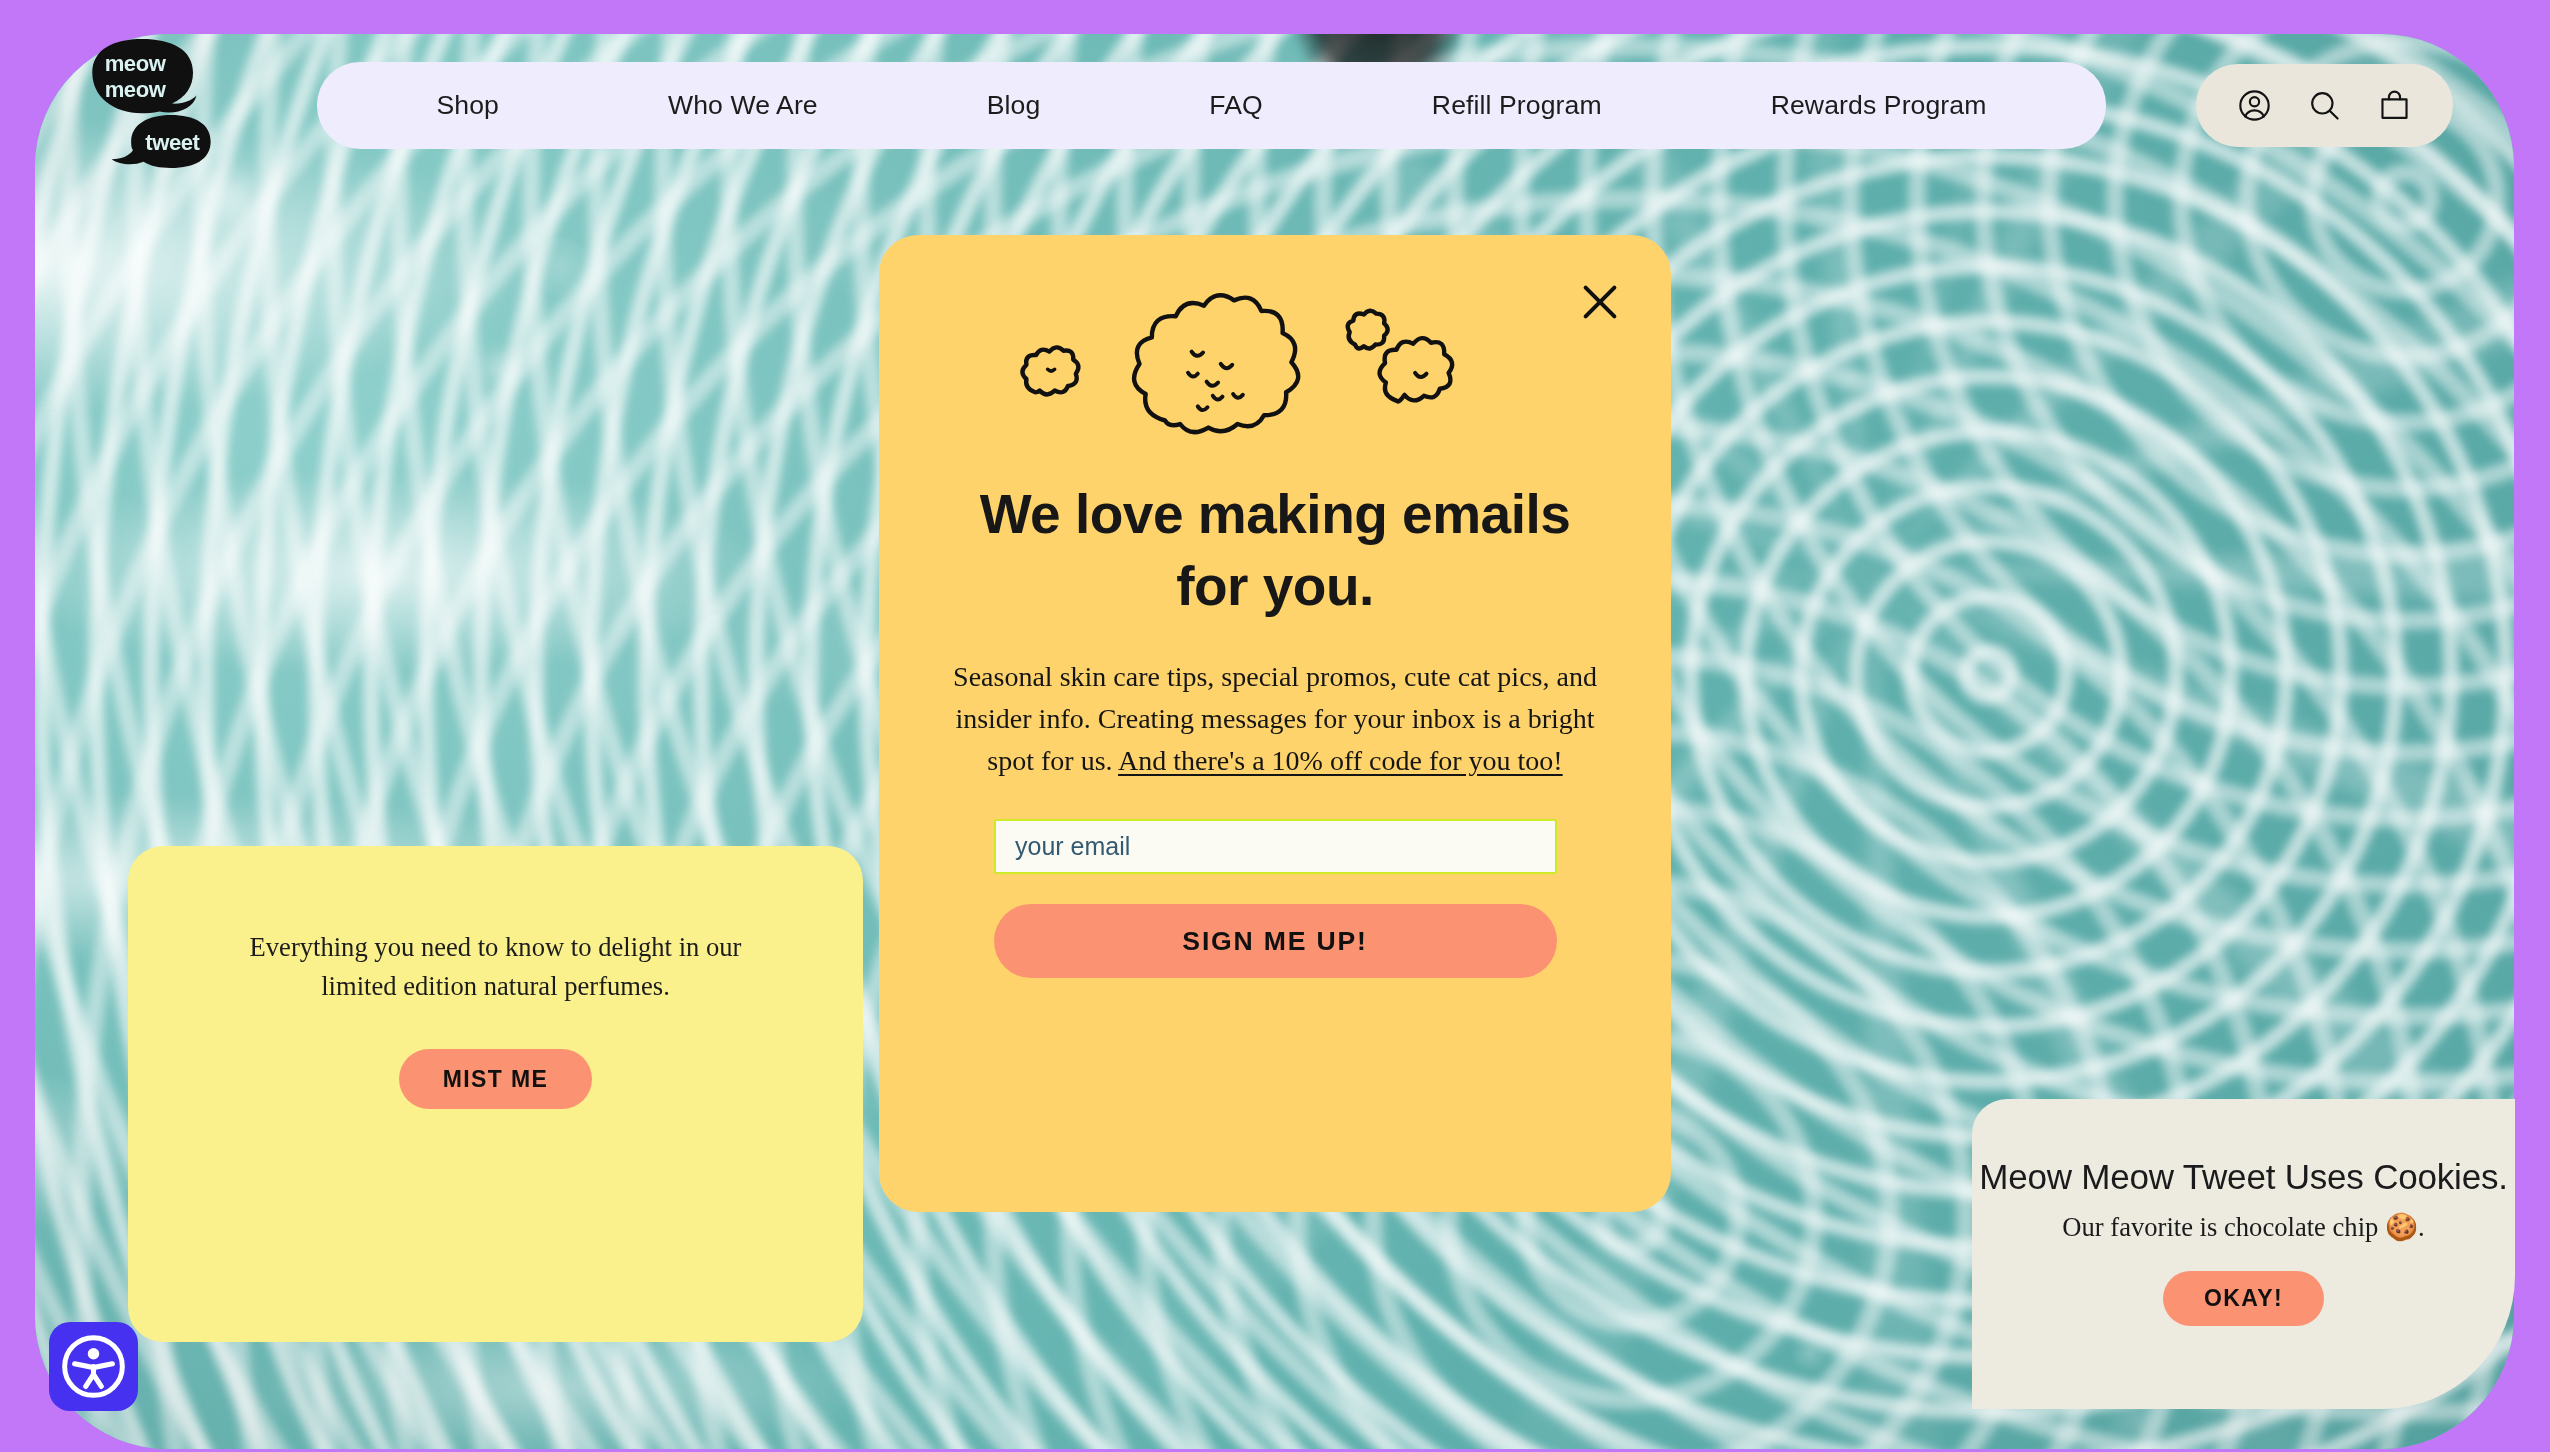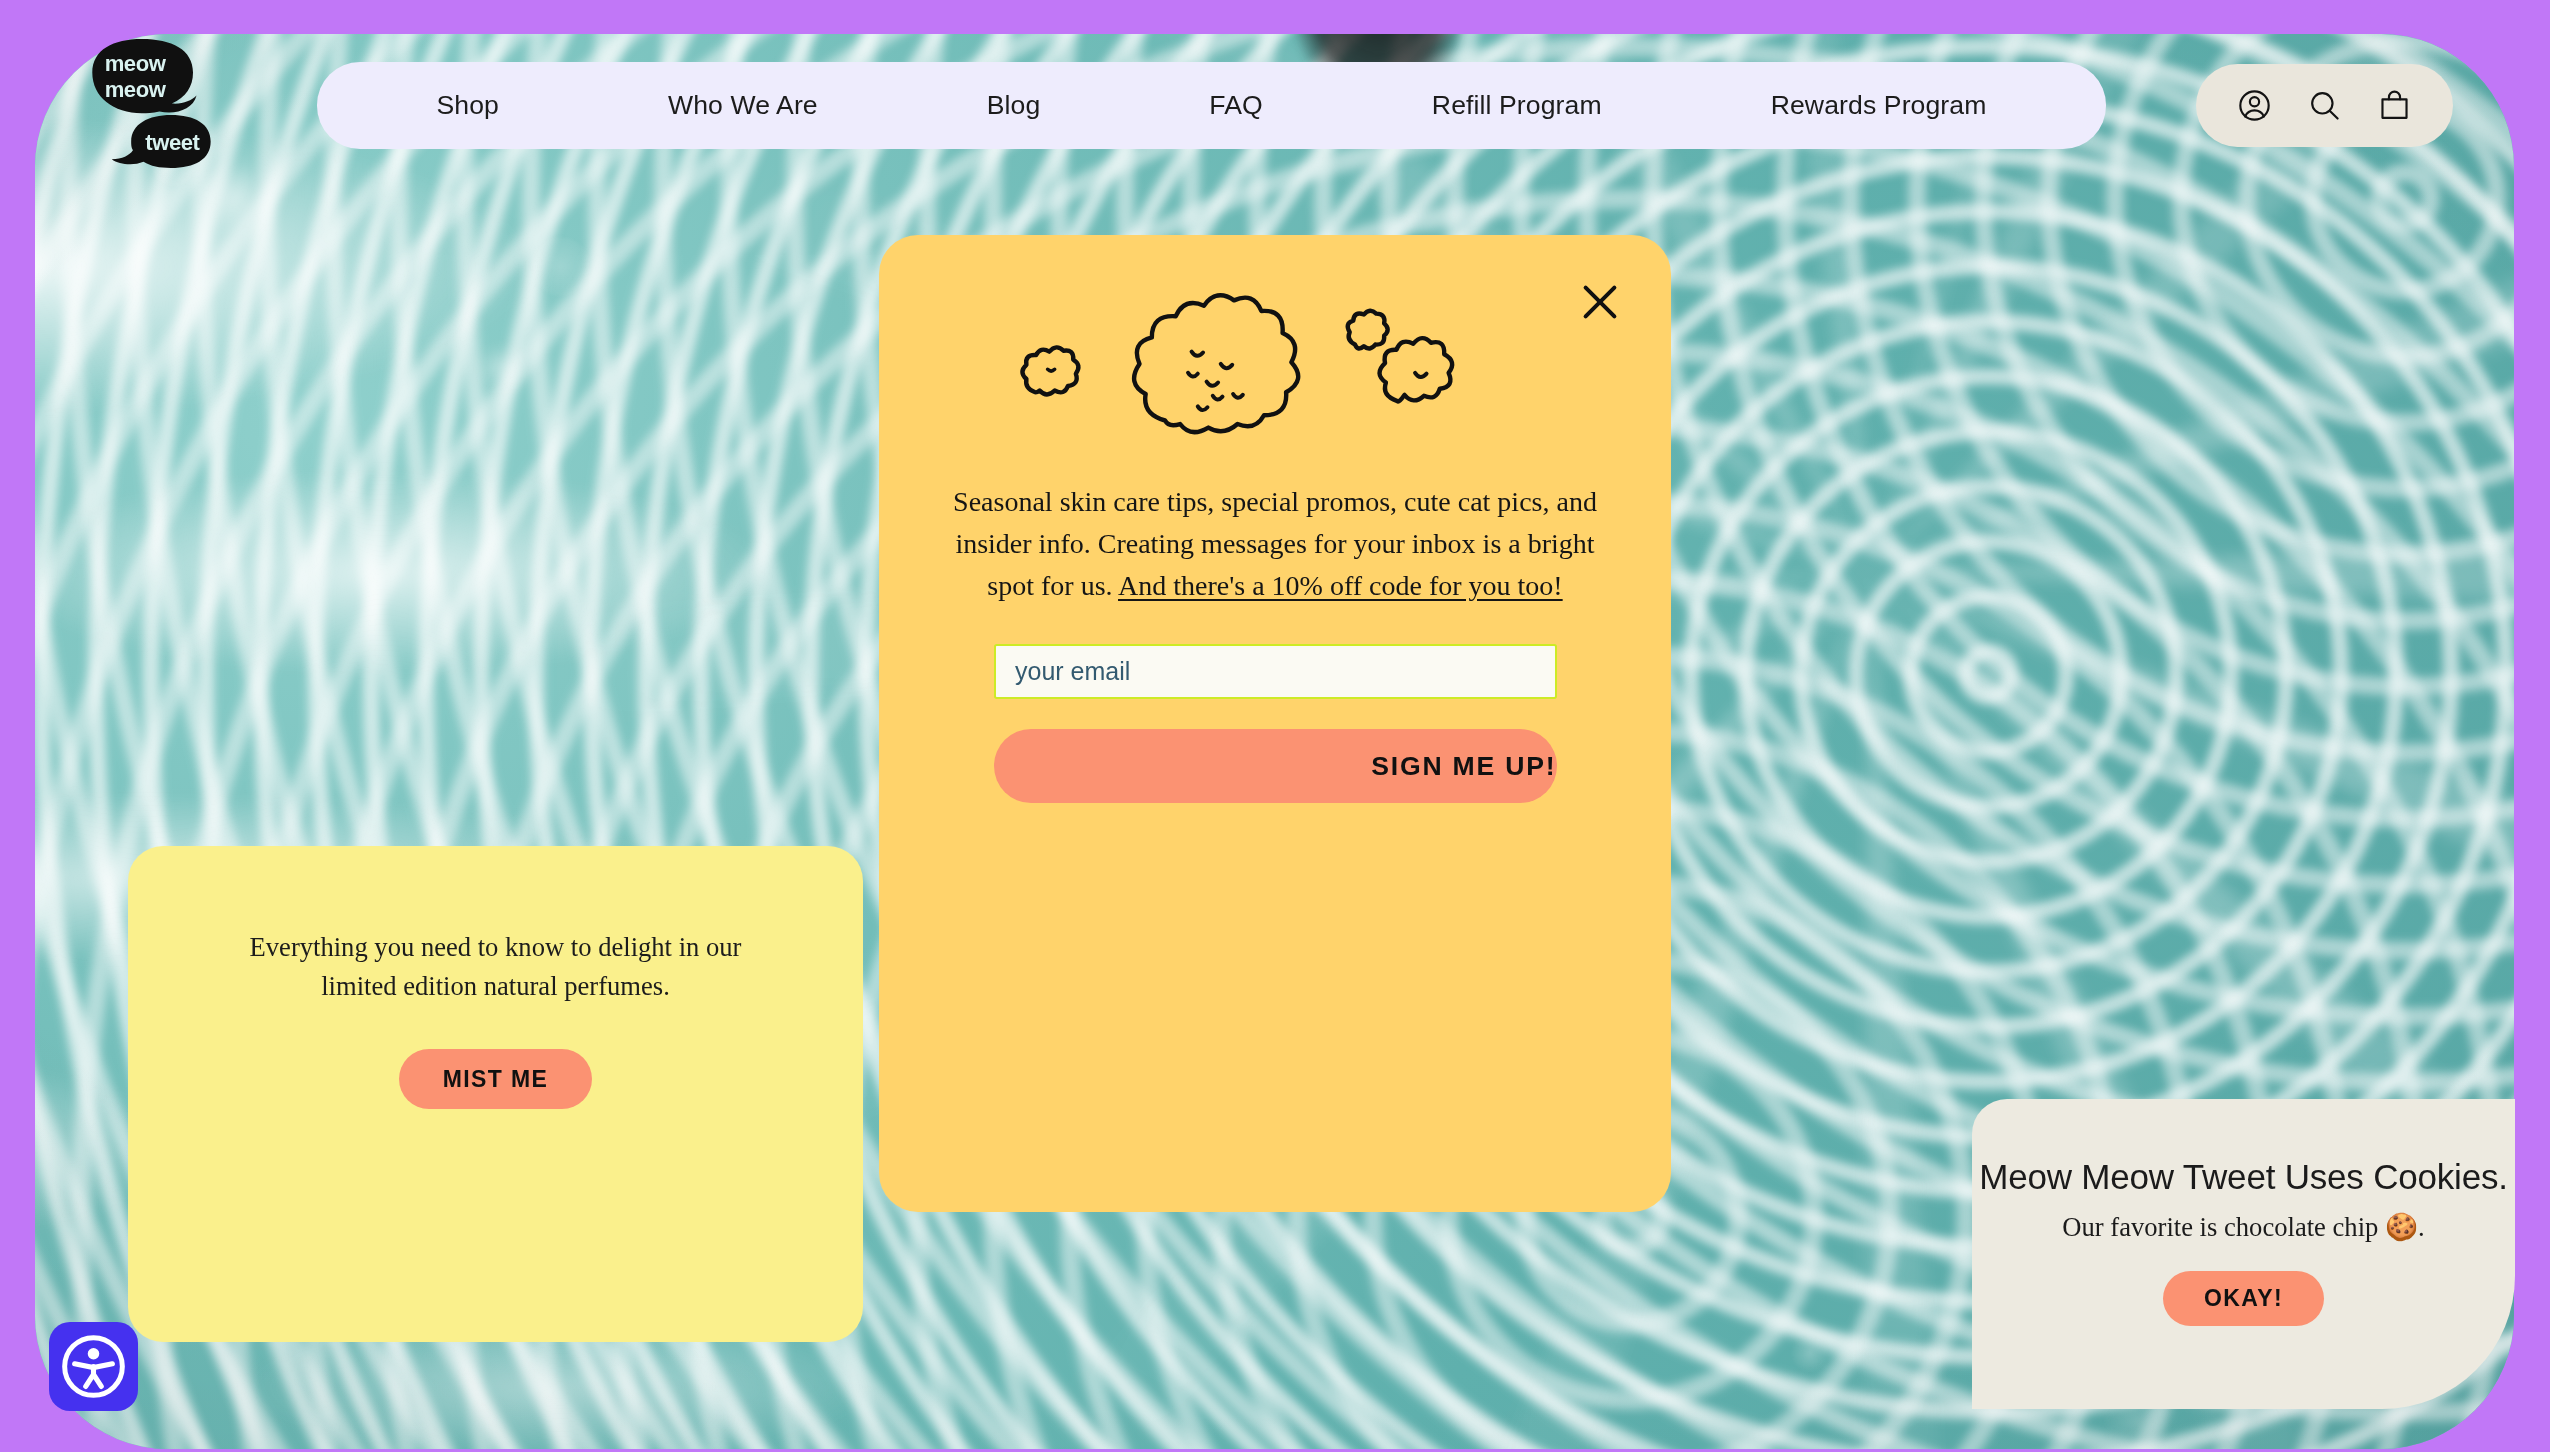--- a/index.html
+++ b/index.html
@@ -279,21 +279,20 @@
     height: 74px;
     background: #fb9272;
     border: none;
     border-radius: 39px;
     font-family: "Liberation Sans", sans-serif;
     font-size: 26.6px;
     font-weight: 700;
     letter-spacing: 1.8px;
     color: #111;
     cursor: pointer;
-    text-align: right;
   }
 
   
   #cookie-banner {
     position: absolute;
     right: 35px;
     bottom: 43px;
     width: 543px;
     height: 310px;
     background: #edeae0;
@@ -450,20 +449,21 @@
                q7 -8 14 -1 q11 0 9 11 q8 7 0 14 q1 11 -10 10
                q-6 8 -13 2 q-7 6 -10 -2 Z"></path>
 
       <path d="M438 128 q-18 -6 -13 -21 q-14 -10 -1 -22 q-3 -16 13 -15
                q5 -14 19 -7 q10 -12 20 -1 q16 -4 15 13 q15 8 5 21
                q7 16 -10 18 q-4 14 -18 8 q-12 11 -22 -1 q-6 9 -8 7 Z"></path>
       <path d="M458 96 q6 9 13 1" stroke-width="4.5"></path>
     </svg>
   </div>
 
+  <h1 id="modal-title">We love making emails for you.</h1>
 
   <p id="modal-body"><span>Seasonal skin care tips, special promos, cute cat pics, and insider info. Creating messages for your inbox is a bright spot for us. </span><span class="u">And there's a 10% off code for you too!</span></p>
 
   <input id="email-input" type="email" placeholder="your email" style="">
 
   <button id="signup-btn">SIGN ME UP!</button>
 </section>
 
 <aside id="cookie-banner">
   <div id="cookie-title">Meow Meow Tweet Uses Cookies.</div>

